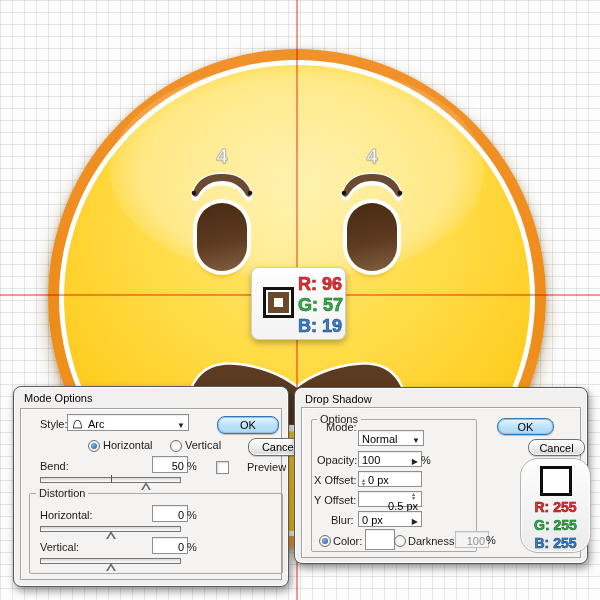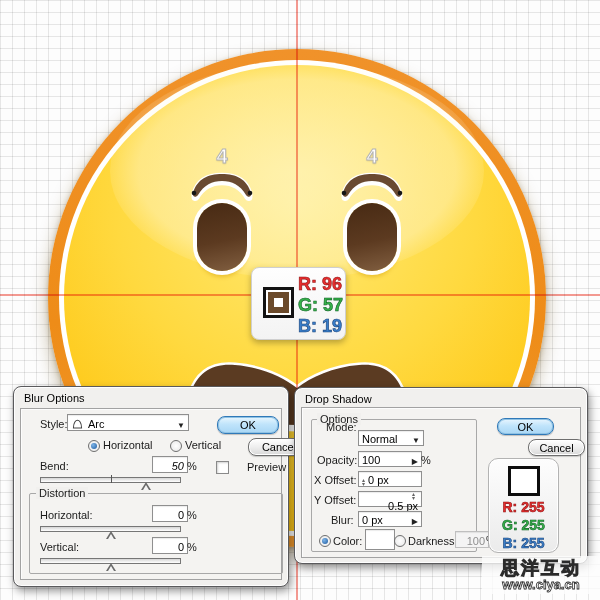--- a/index.html
+++ b/index.html
@@ -72,21 +72,21 @@
   .slider{position:absolute;height:14px;}
   .track{position:absolute;left:0;right:0;top:2px;height:4px;background:linear-gradient(#d6d6d6,#fff);
     border:1px solid #767676;}
   .tick{position:absolute;left:50%;top:0;width:1px;height:8px;background:#555;}
   .thumb{position:absolute;top:7px;width:10px;height:8px;}
   .tri-o{position:absolute;left:0;top:0;width:0;height:0;border-left:5px solid transparent;
     border-right:5px solid transparent;border-bottom:8px solid #6b6b6b;}
   .tri-i{position:absolute;left:2px;top:2.5px;width:0;height:0;border-left:3px solid transparent;
     border-right:3px solid transparent;border-bottom:5.5px solid #f4f4f4;}
   .swpanel{position:absolute;background:linear-gradient(#fdfdfd,#ebebeb);border:1px solid #b3b3b3;
-    border-radius:10px;box-shadow:inset 0 0 0 1px #fff;}
+    border-radius:18px;box-shadow:inset 0 0 0 1px #fff;margin-left:32px;}
   .big-swatch{position:absolute;background:#fff;border:3px solid #0d0d0d;}
   .rgb255{position:absolute;left:0;width:100%;text-align:center;font-size:14px;font-weight:bold;}
   
   #wm{left:482px;top:556px;width:118px;height:38px;z-index:7;background:rgba(252,252,252,.78);
     display:flex;flex-direction:column;align-items:center;justify-content:center;}
   #wm .l1{font-size:18px;font-weight:bold;color:#fff;-webkit-text-stroke:1px #2b2b2b;line-height:19px;letter-spacing:2px;}
   #wm .l2{font-size:13px;font-weight:bold;color:#fff;-webkit-text-stroke:.8px #2b2b2b;line-height:14px;}
 </style>
 </head>
 <body>
@@ -126,39 +126,39 @@
   <div id="rgb-tip" class="abs tip">
     <div class="sw-outer">
         <div class="sw-inner"></div>
       </div>
     <div class="rgbline rgb-r" style="top:6px;">R: 96</div>
     <div class="rgbline rgb-g" style="top:27px;">G: 57</div>
     <div class="rgbline rgb-b" style="top:48px;">B: 19</div>
   </div>
 
   <div class="abs dlg" style="left:13px;top:386px;width:274px;height:199px;">
-    <div class="dlg-title">Blur Options</div>
+    <div class="dlg-title">Mode Options</div>
     <div class="panel" style="left:6px;top:21px;width:260px;height:170px;"></div>
 
     <div class="lbl" style="left:26px;top:31px;">Style:</div>
     <div class="fld" style="left:53px;top:27px;width:114px;height:15px;">
       <svg width="13" height="12" viewBox="0 0 16 14" style="margin-right:4px;">
         <path d="M3,12 C3,5 6,2.5 8,2.5 C10,2.5 13,5 13,12 Z" fill="#fff" stroke="#444" stroke-width="1.3"></path>
       </svg>
       <span>Arc</span>
       <span class="caret">▼</span>
     </div>
 
     <div class="radio on" style="left:74px;top:53px;"></div>
     <div class="lbl" style="left:89px;top:52px;">Horizontal</div>
     <div class="radio" style="left:156px;top:53px;"></div>
     <div class="lbl" style="left:171px;top:52px;">Vertical</div>
 
     <div class="lbl" style="left:26px;top:73px;">Bend:</div>
-    <div class="fld" style="left:138px;top:69px;width:28px;height:15px;justify-content:flex-end;font-style:italic;">50</div>
+    <div class="fld" style="left:138px;top:69px;width:28px;height:15px;justify-content:flex-end;">50</div>
     <div class="lbl" style="left:173px;top:73px;">%</div>
     <div class="slider" style="left:26px;top:88px;width:141px;">
       <div class="track"></div>
       <div class="tick"></div>
       <div class="thumb" style="left:calc(75% - 5px);">
           <div class="tri-o"></div>
           <div class="tri-i"></div>
         </div>
     </div>
 
@@ -243,18 +243,14 @@
     <div class="btn btn-cancel" style="left:195px;top:51px;width:55px;height:15px;">Cancel</div>
 
     <div class="swpanel" style="left:193px;top:70px;width:69px;height:93px;">
       <div class="big-swatch" style="left:19px;top:7px;width:26px;height:24px;"></div>
       <div class="rgb255 rgb-r" style="top:40px;">R: 255</div>
       <div class="rgb255 rgb-g" style="top:58px;">G: 255</div>
       <div class="rgb255 rgb-b" style="top:76px;">B: 255</div>
     </div>
   </div>
 
-  <div id="wm" class="abs">
-    <div class="l1">思洋互动</div>
-    <div class="l2">www.ciya.cn</div>
-  </div>
 
 </div>
 
 </body></html>

